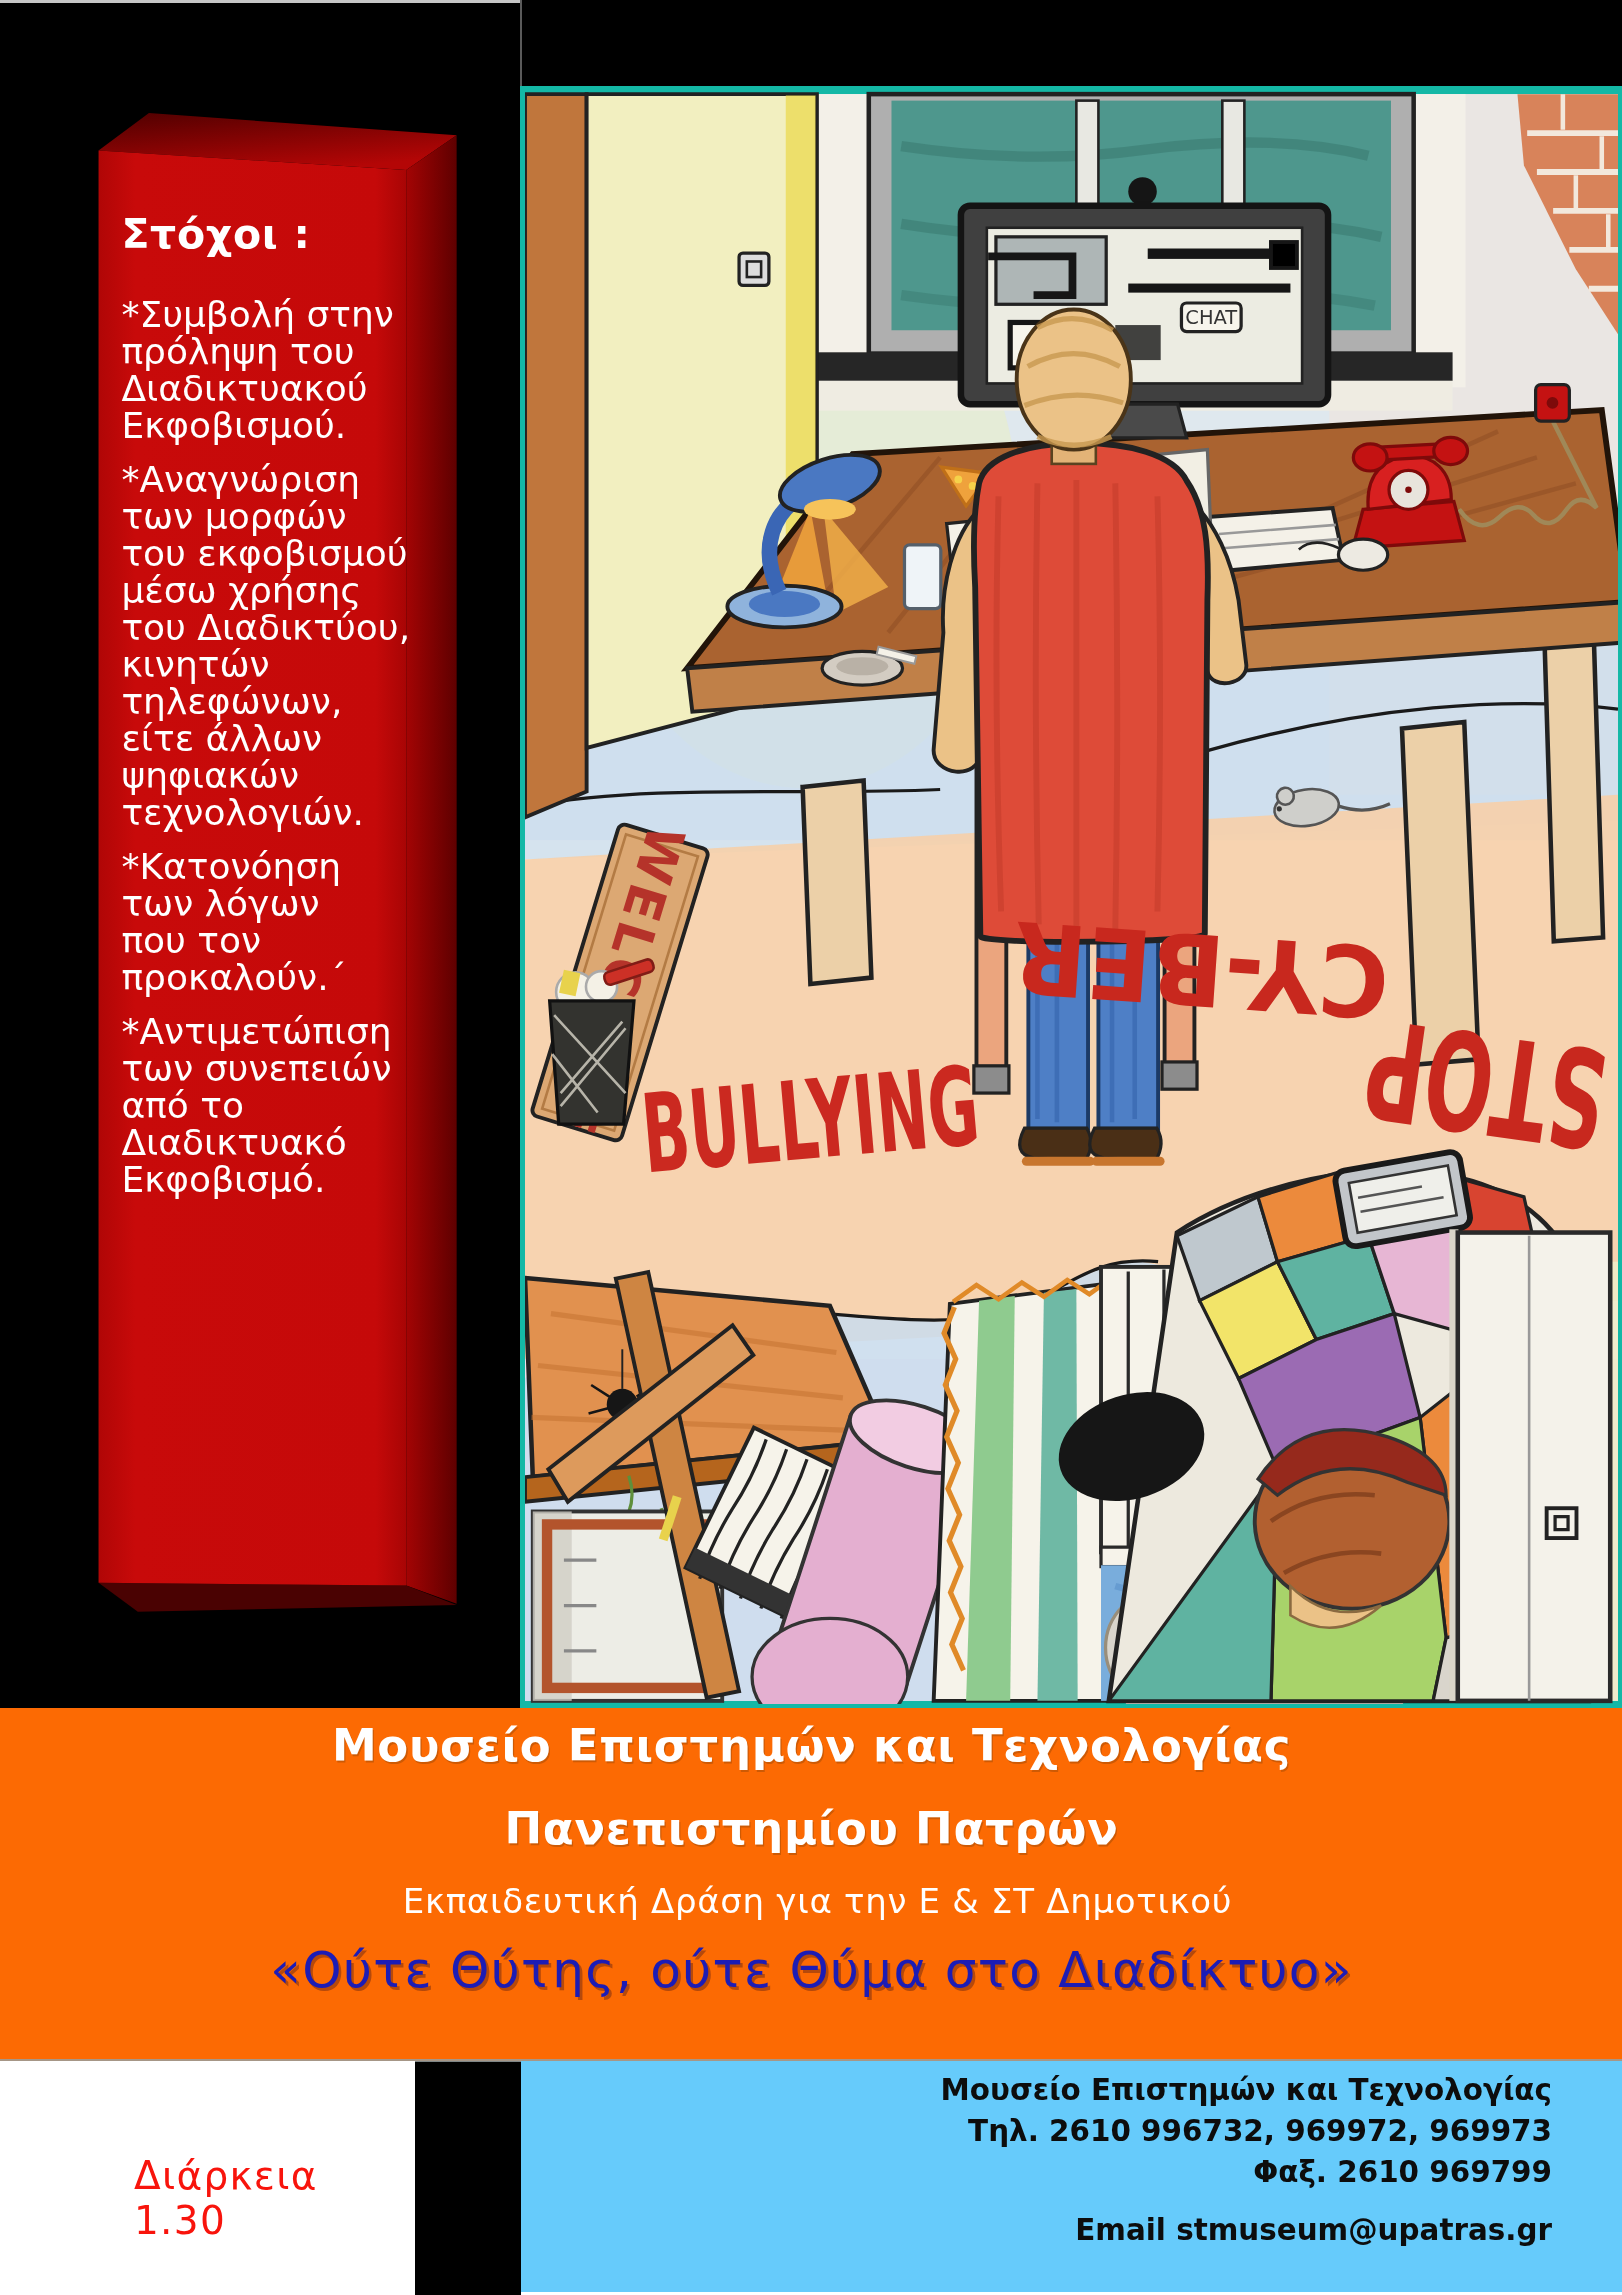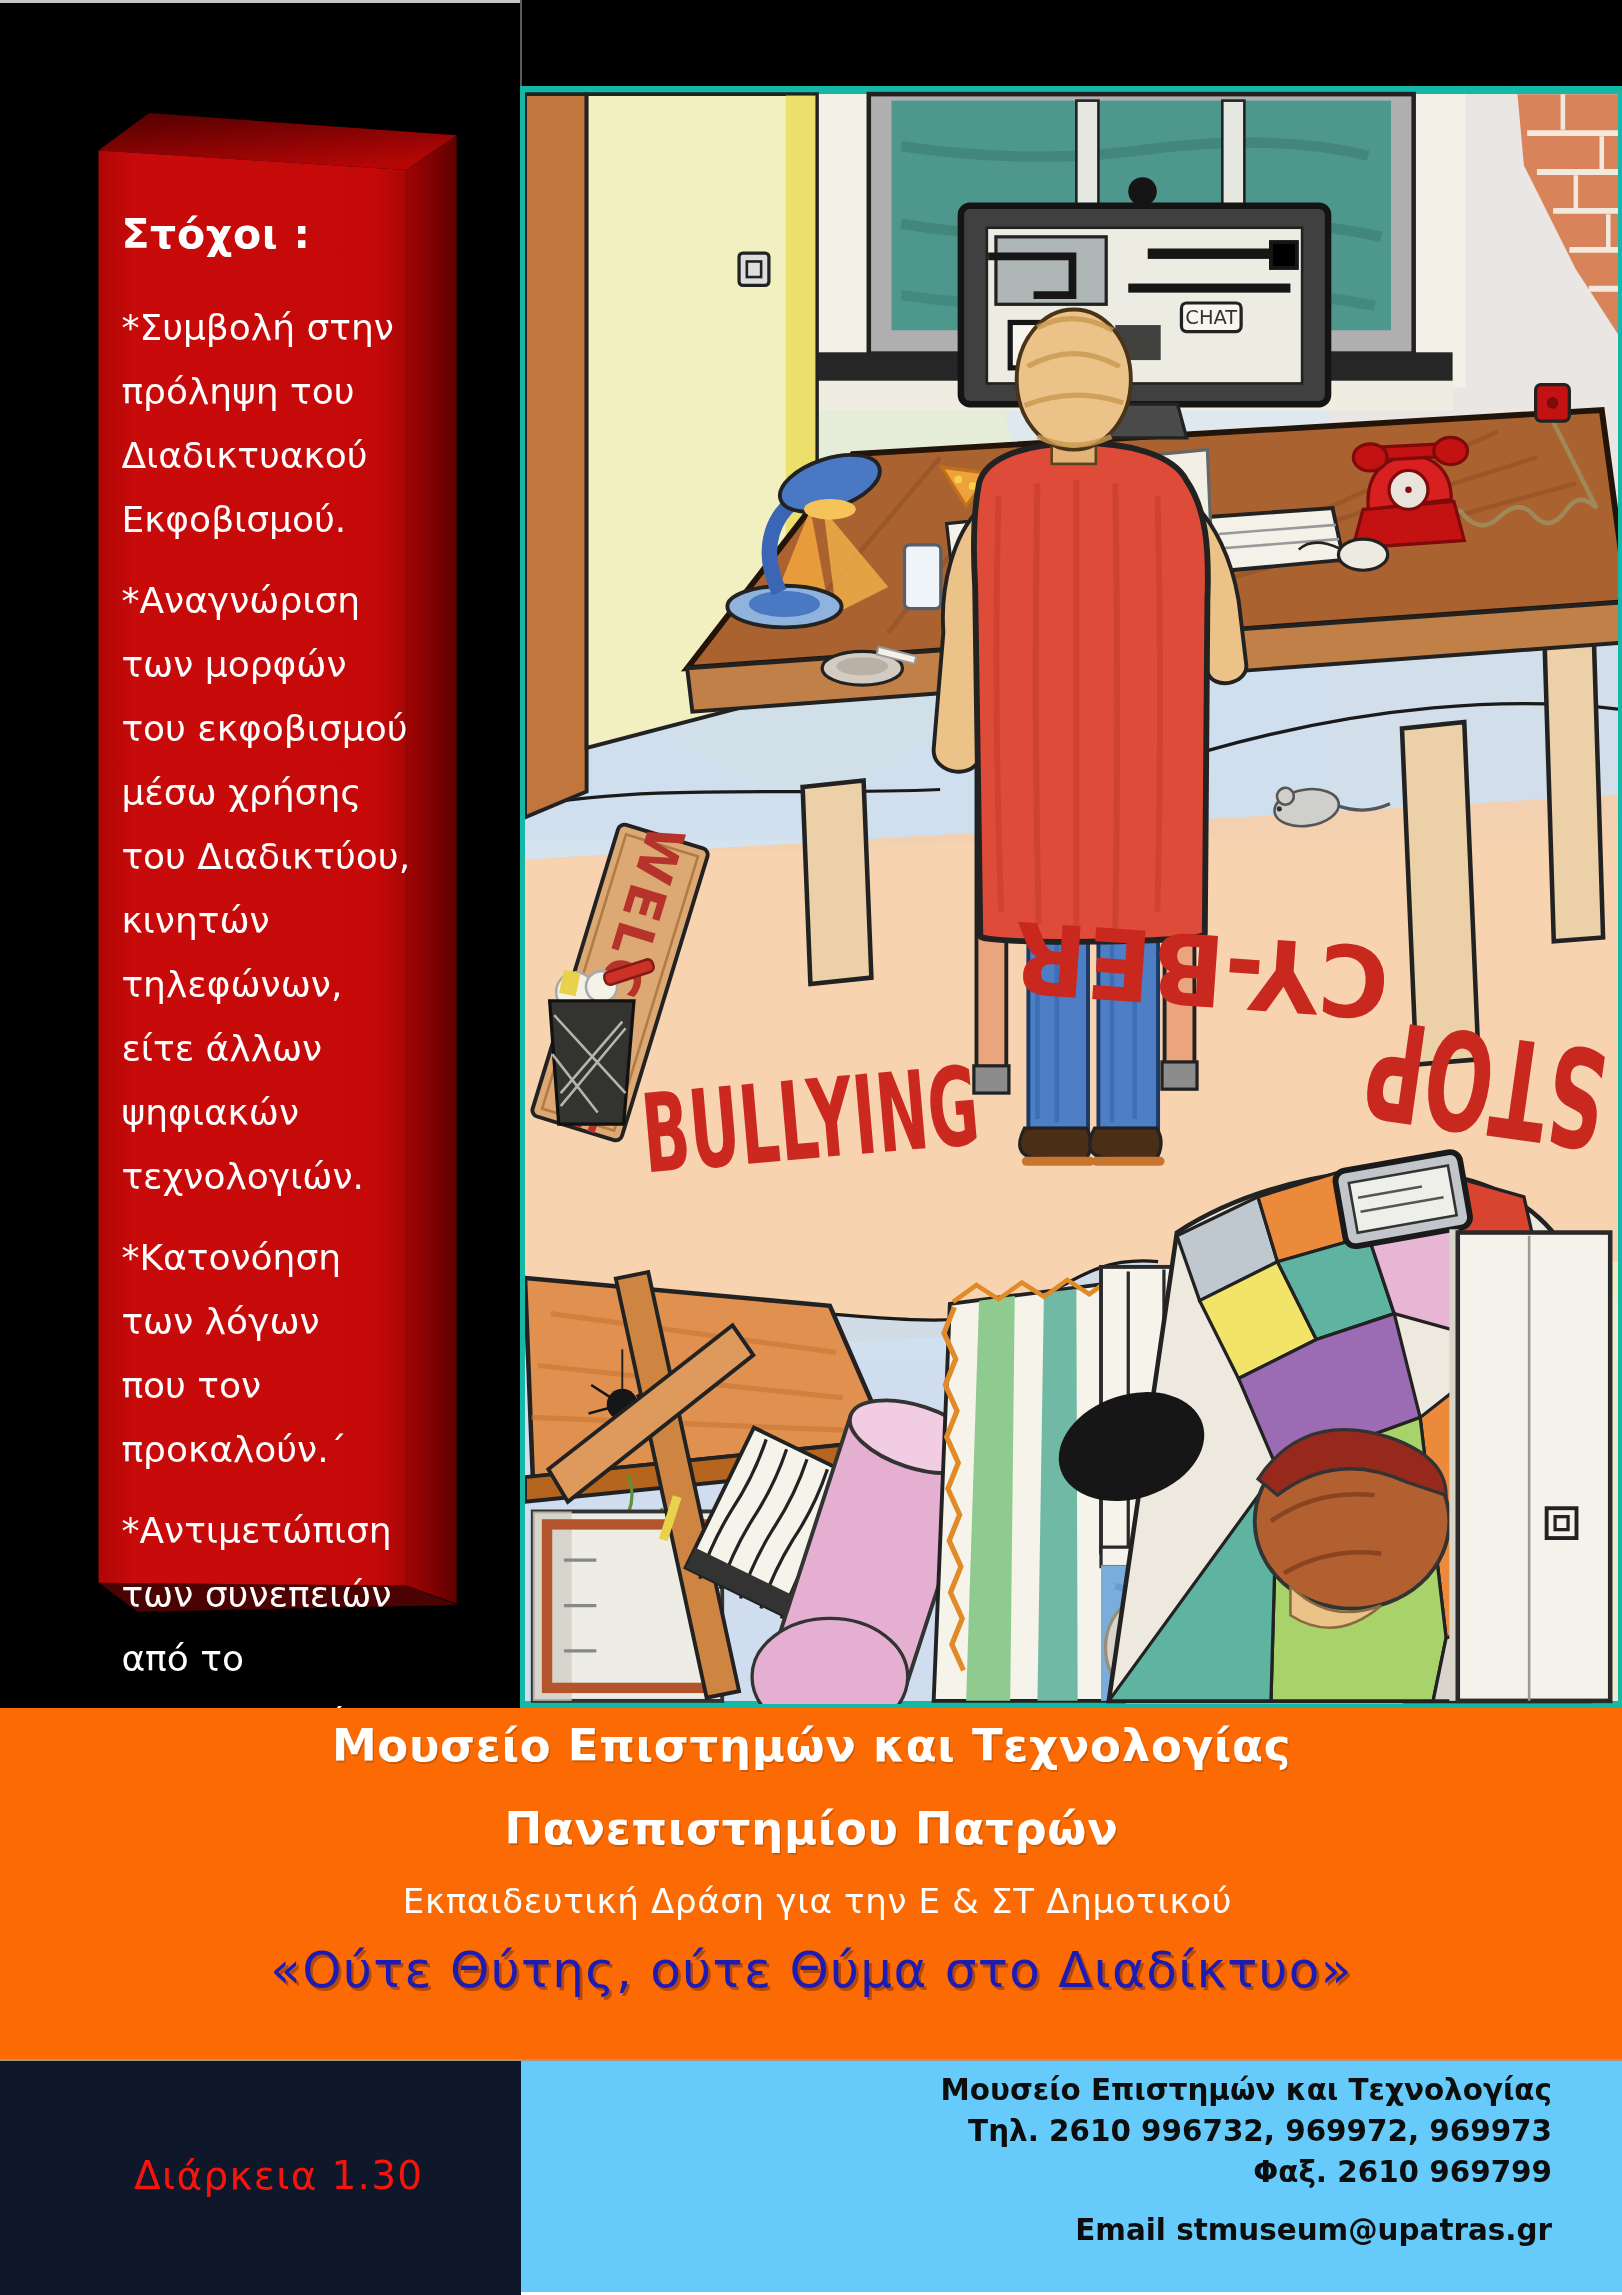--- a/index.html
+++ b/index.html
@@ -9,38 +9,38 @@
 
   
   .topline{left:0;top:0;width:521px;height:2.6px;background:#c6c6c6;}
   .seamline{left:520px;top:0;width:2px;height:86px;background:#5a5a5a;}
 
   
   .goals3d{left:92px;top:98px;width:383px;height:1544px;}
   .goals3d svg{position:absolute;inset:0;}
   .goals-text{position:absolute;left:29.4px;top:112px;width:291px;color:#fff;}
   .goals-heading{font-size:41px;font-weight:bold;margin-bottom:38px;letter-spacing:0.7px;}
-  .goals-para{font-size:36px;line-height:64px;white-space:pre-line;margin-bottom:17px;}
+  .goals-para{font-size:36px;line-height:37px;white-space:pre-line;margin-bottom:17px;}
 
   
   .artwork{left:520px;top:86px;width:1103px;height:1622px;background:#14b8a6;}
   .artwork svg{position:absolute;left:4.6px;top:4.6px;width:1093px;height:1613px;}
 
   
   .banner{left:0;top:1708px;width:1623px;height:353px;text-align:center;}
   .banner-title{font-size:45px;font-weight:bold;color:#ffffff;
                 text-shadow:1.3px 2px 0 rgba(120,60,10,.35);letter-spacing:0.7px;}
   .banner-title.l1{padding-top:10.5px;}
   .banner-title.l2{margin-top:30px;}
   .banner-sub{margin-top:26px;font-size:34px;color:#ffffff;letter-spacing:0.7px;padding-left:12px;}
   .banner-slogan{margin-top:20px;font-size:50px;font-weight:normal;letter-spacing:1.3px;
                  text-shadow:2.6px 3.3px 0 rgba(110,40,20,.5);}
 
   
-  .footer-left{left:0;top:2061px;width:521px;height:234px;background:#0f172a;}
+  .footer-left{left:0;top:2061px;width:415px;height:234px;background:#ffffff;}
   .duration{position:absolute;left:134px;top:92px;font-size:39px;color:#f8140c;letter-spacing:1.3px;}
   .footer-right{left:521px;top:2061px;width:1102px;height:234px;border-bottom:3.9px solid #fff;
                 box-sizing:border-box;text-align:right;padding:9.2px 71px 0 0;}
   .contact-line{font-size:29.4px;font-weight:bold;color:#0d0d0d;line-height:41px;}
   .contact-line.email{margin-top:17px;}
   .footer-sep{left:0;top:2059px;width:1623px;height:3.3px;background:rgba(150,158,158,.85);}
 </style>
 </head>
 <body>
 

